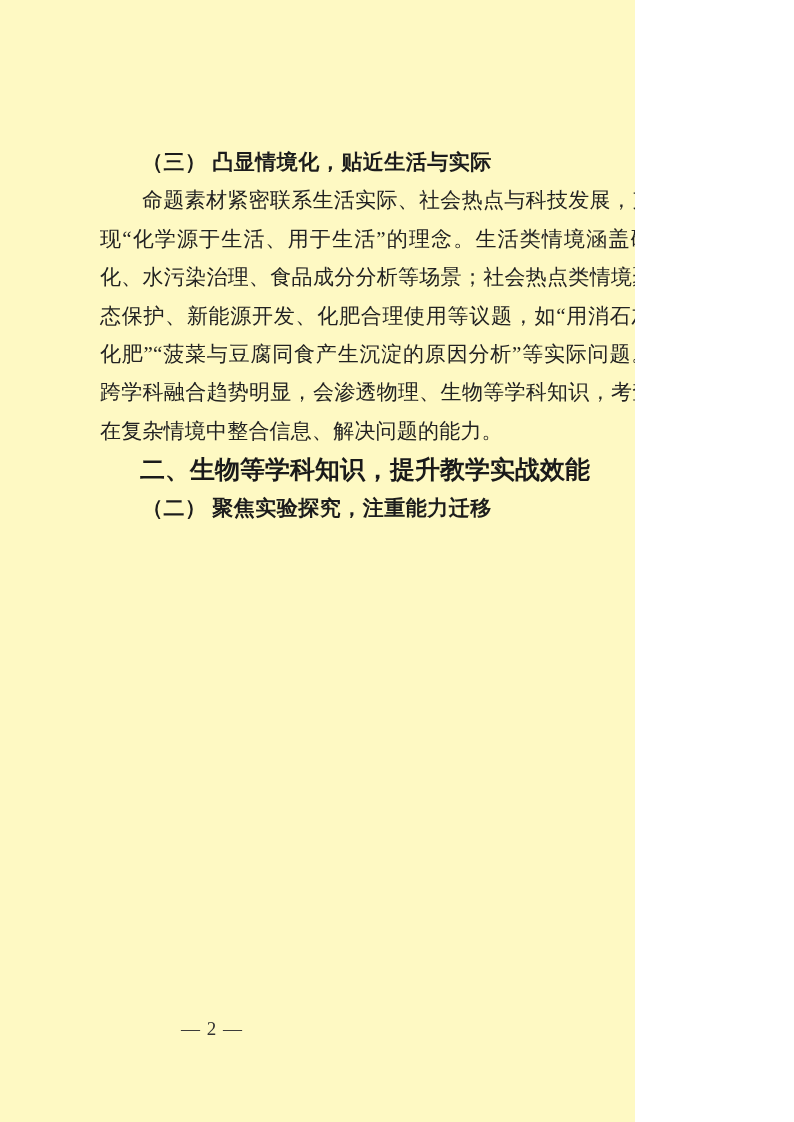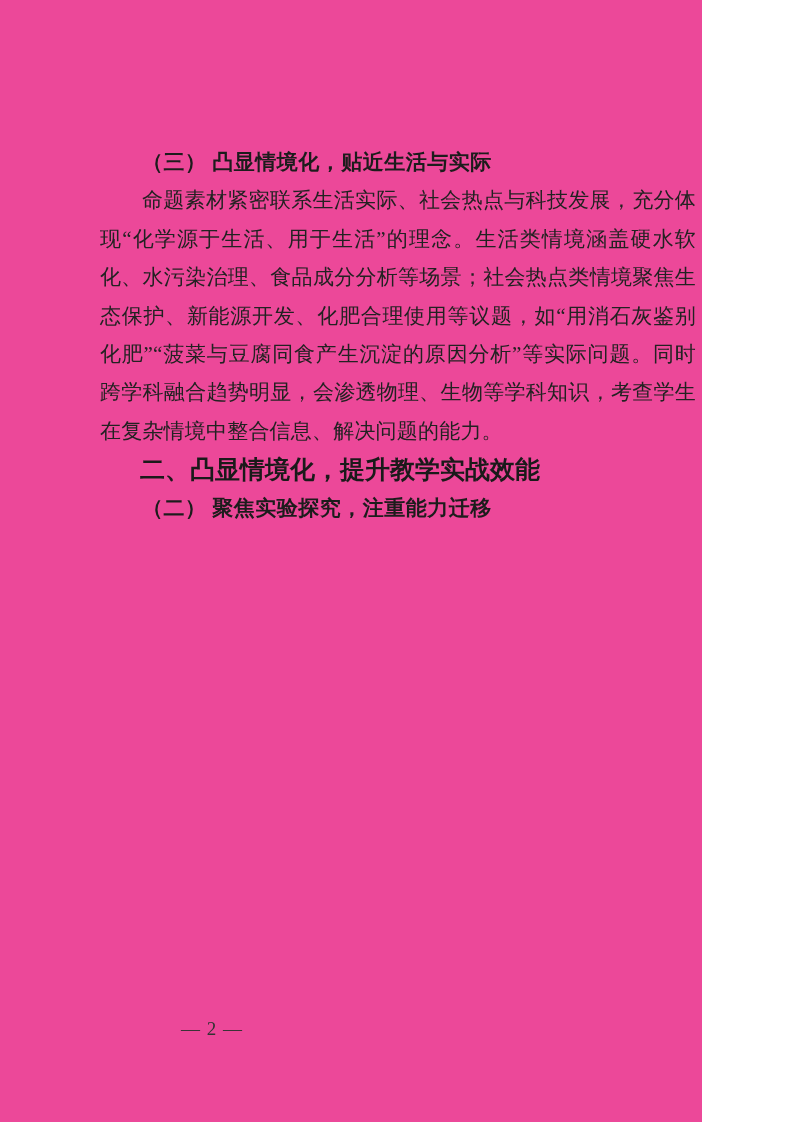--- a/index.html
+++ b/index.html
@@ -2,23 +2,23 @@
 <html><head>
 <meta charset="utf-8">
 <style>
   html, body {
     margin: 0;
     padding: 0;
     background: #ffffff;
   }
   .page {
     position: relative;
-    width: 702px;
+    width: 635px;
     height: 1122px;
-    background: #ec4899;
+    background: #fef9c3;
     overflow: hidden;
   }
   .content {
     position: absolute;
     left: 100px;
     top: 143px;
     width: 596px;
   }
   .para {
     font-family: "Liberation Serif", "DejaVu Serif", serif;
@@ -64,17 +64,17 @@
     letter-spacing: 1px;
   }
 </style>
 </head>
 <body>
 
 <div class="page">
   <div class="content">
     <h3 class="subheading">（三） 凸显情境化，贴近生活与实际</h3>
     <p class="para">命题素材紧密联系生活实际、社会热点与科技发展，充分体现“化学源于生活、用于生活”的理念。生活类情境涵盖硬水软化、水污染治理、食品成分分析等场景；社会热点类情境聚焦生态保护、新能源开发、化肥合理使用等议题，如“用消石灰鉴别化肥”“菠菜与豆腐同食产生沉淀的原因分析”等实际问题。同时跨学科融合趋势明显，会渗透物理、生物等学科知识，考查学生在复杂情境中整合信息、解决问题的能力。</p>
-    <h2 class="heading">二、凸显情境化，提升教学实战效能</h2>
+    <h2 class="heading">二、生物等学科知识，提升教学实战效能</h2>
     <h3 class="subheading">（二） 聚焦实验探究，注重能力迁移</h3>
   </div>
   <div class="footer">— 2 —</div>
 </div>
 
 </body></html>

